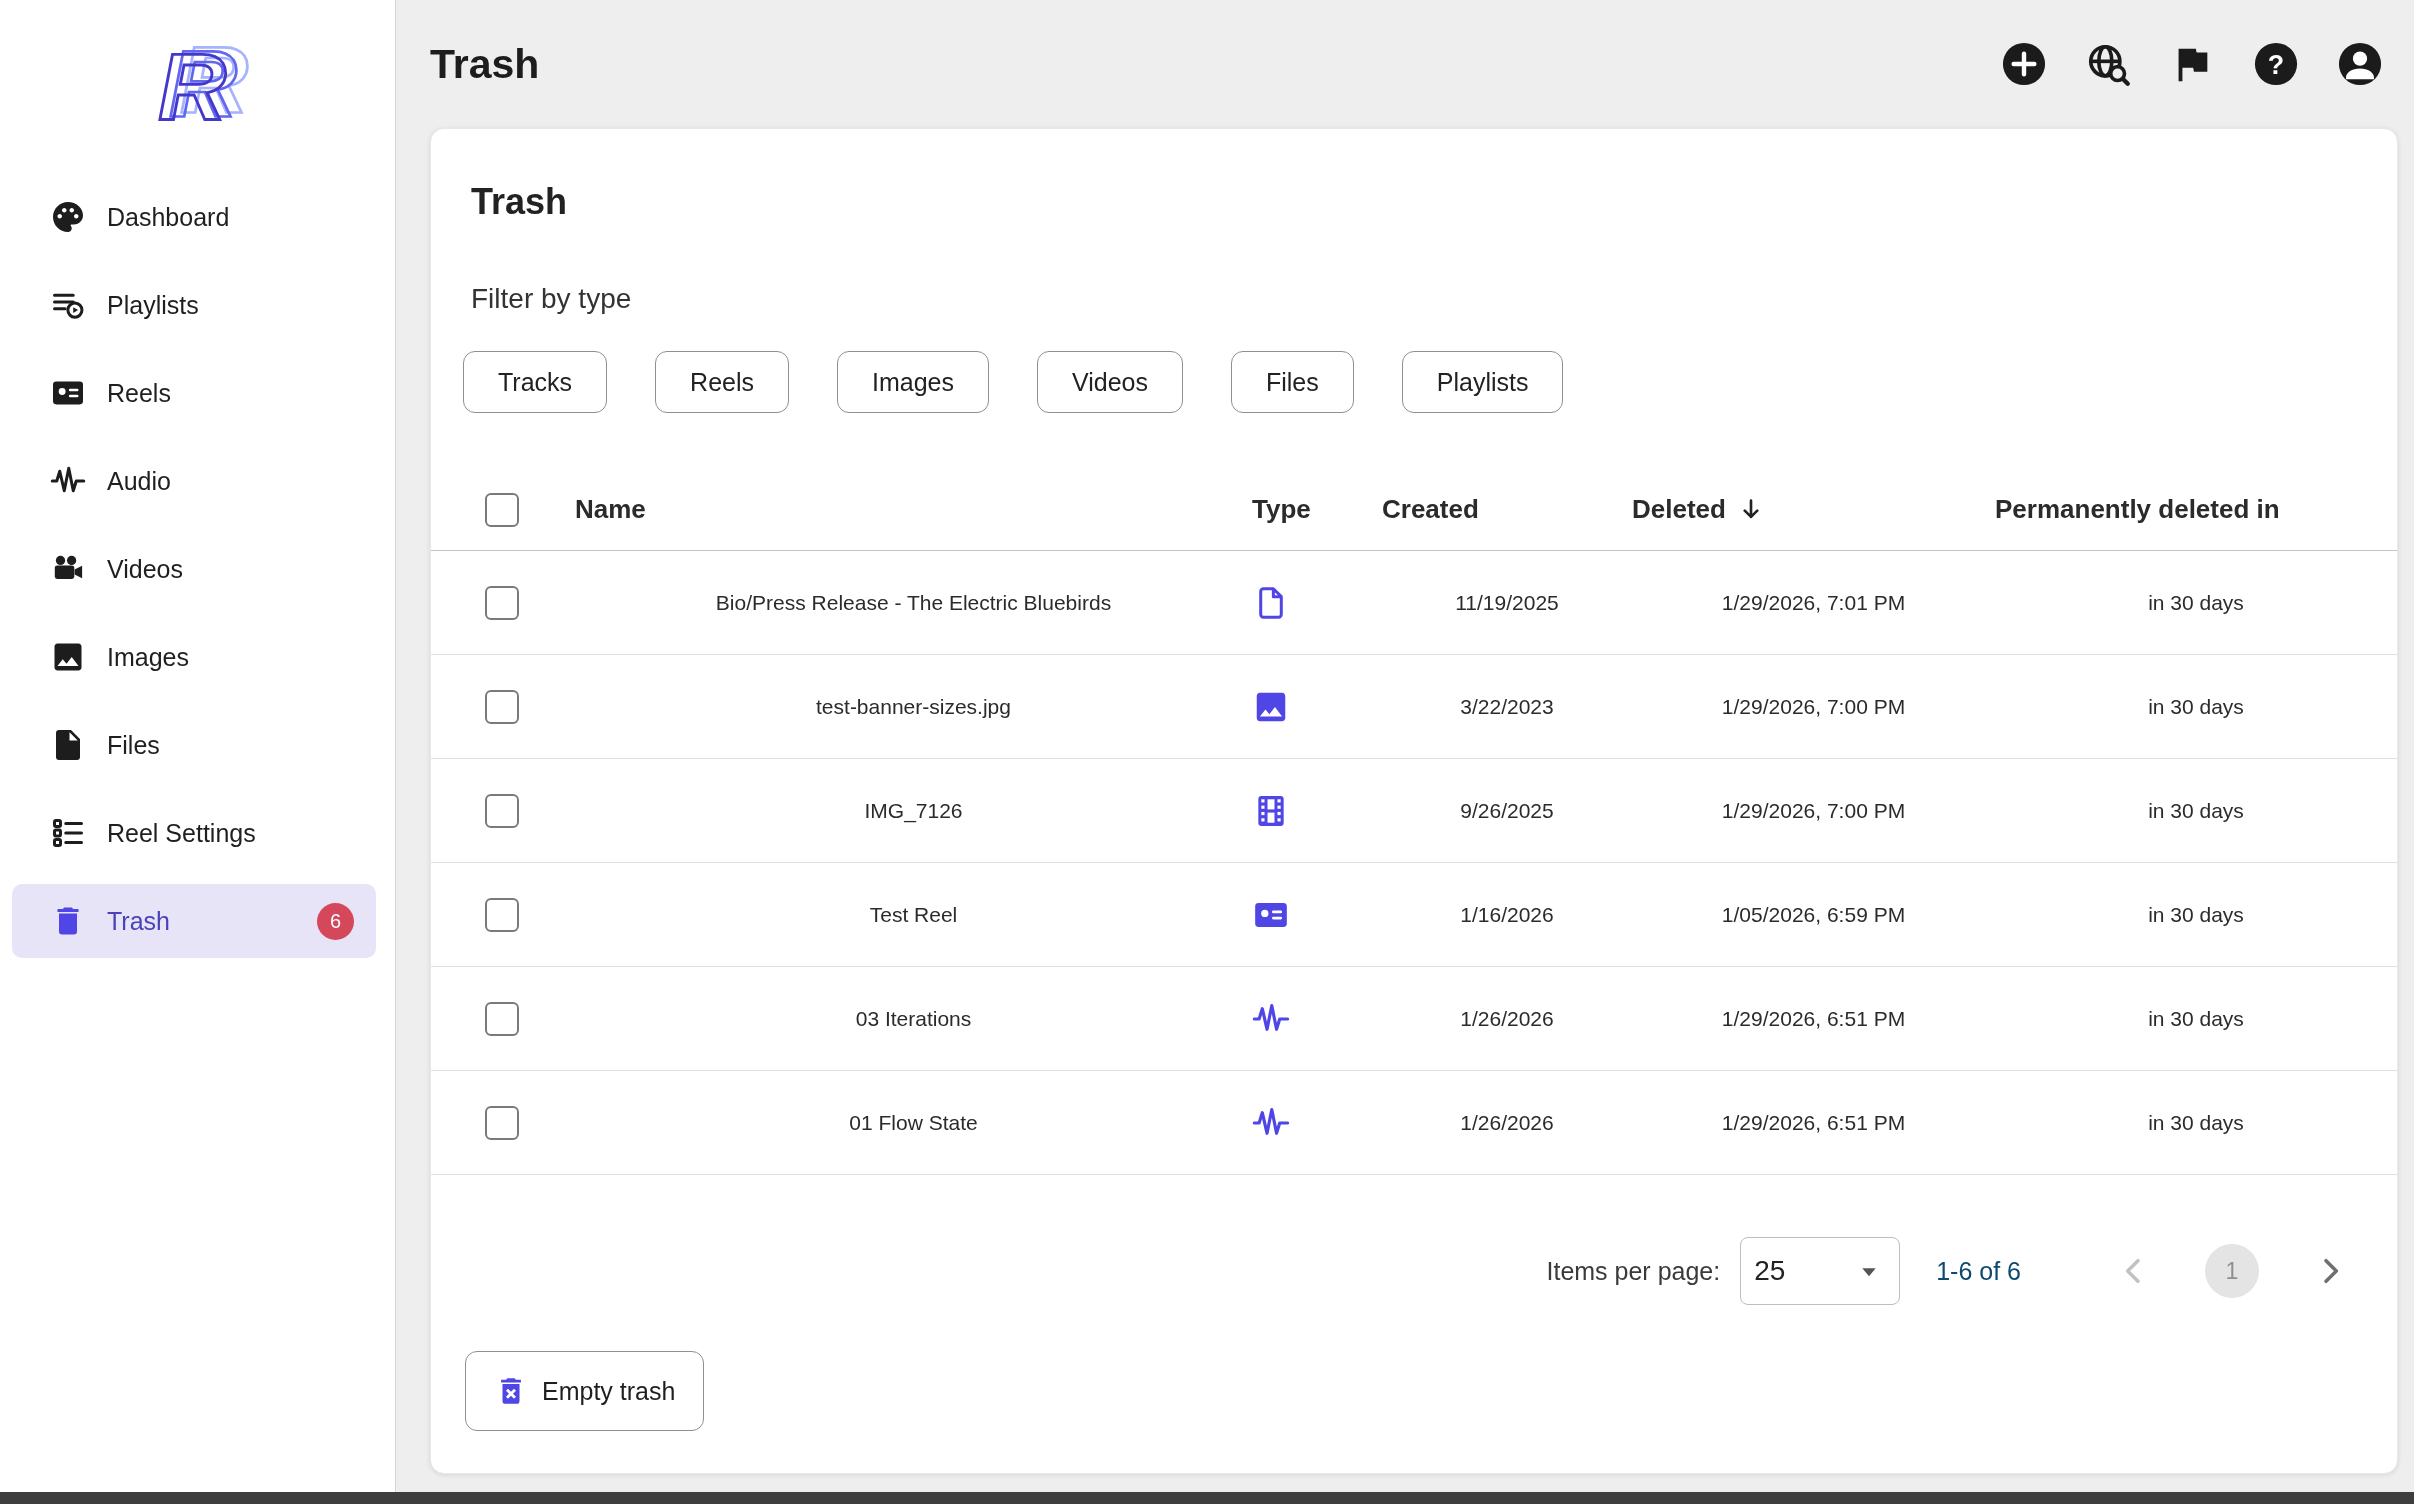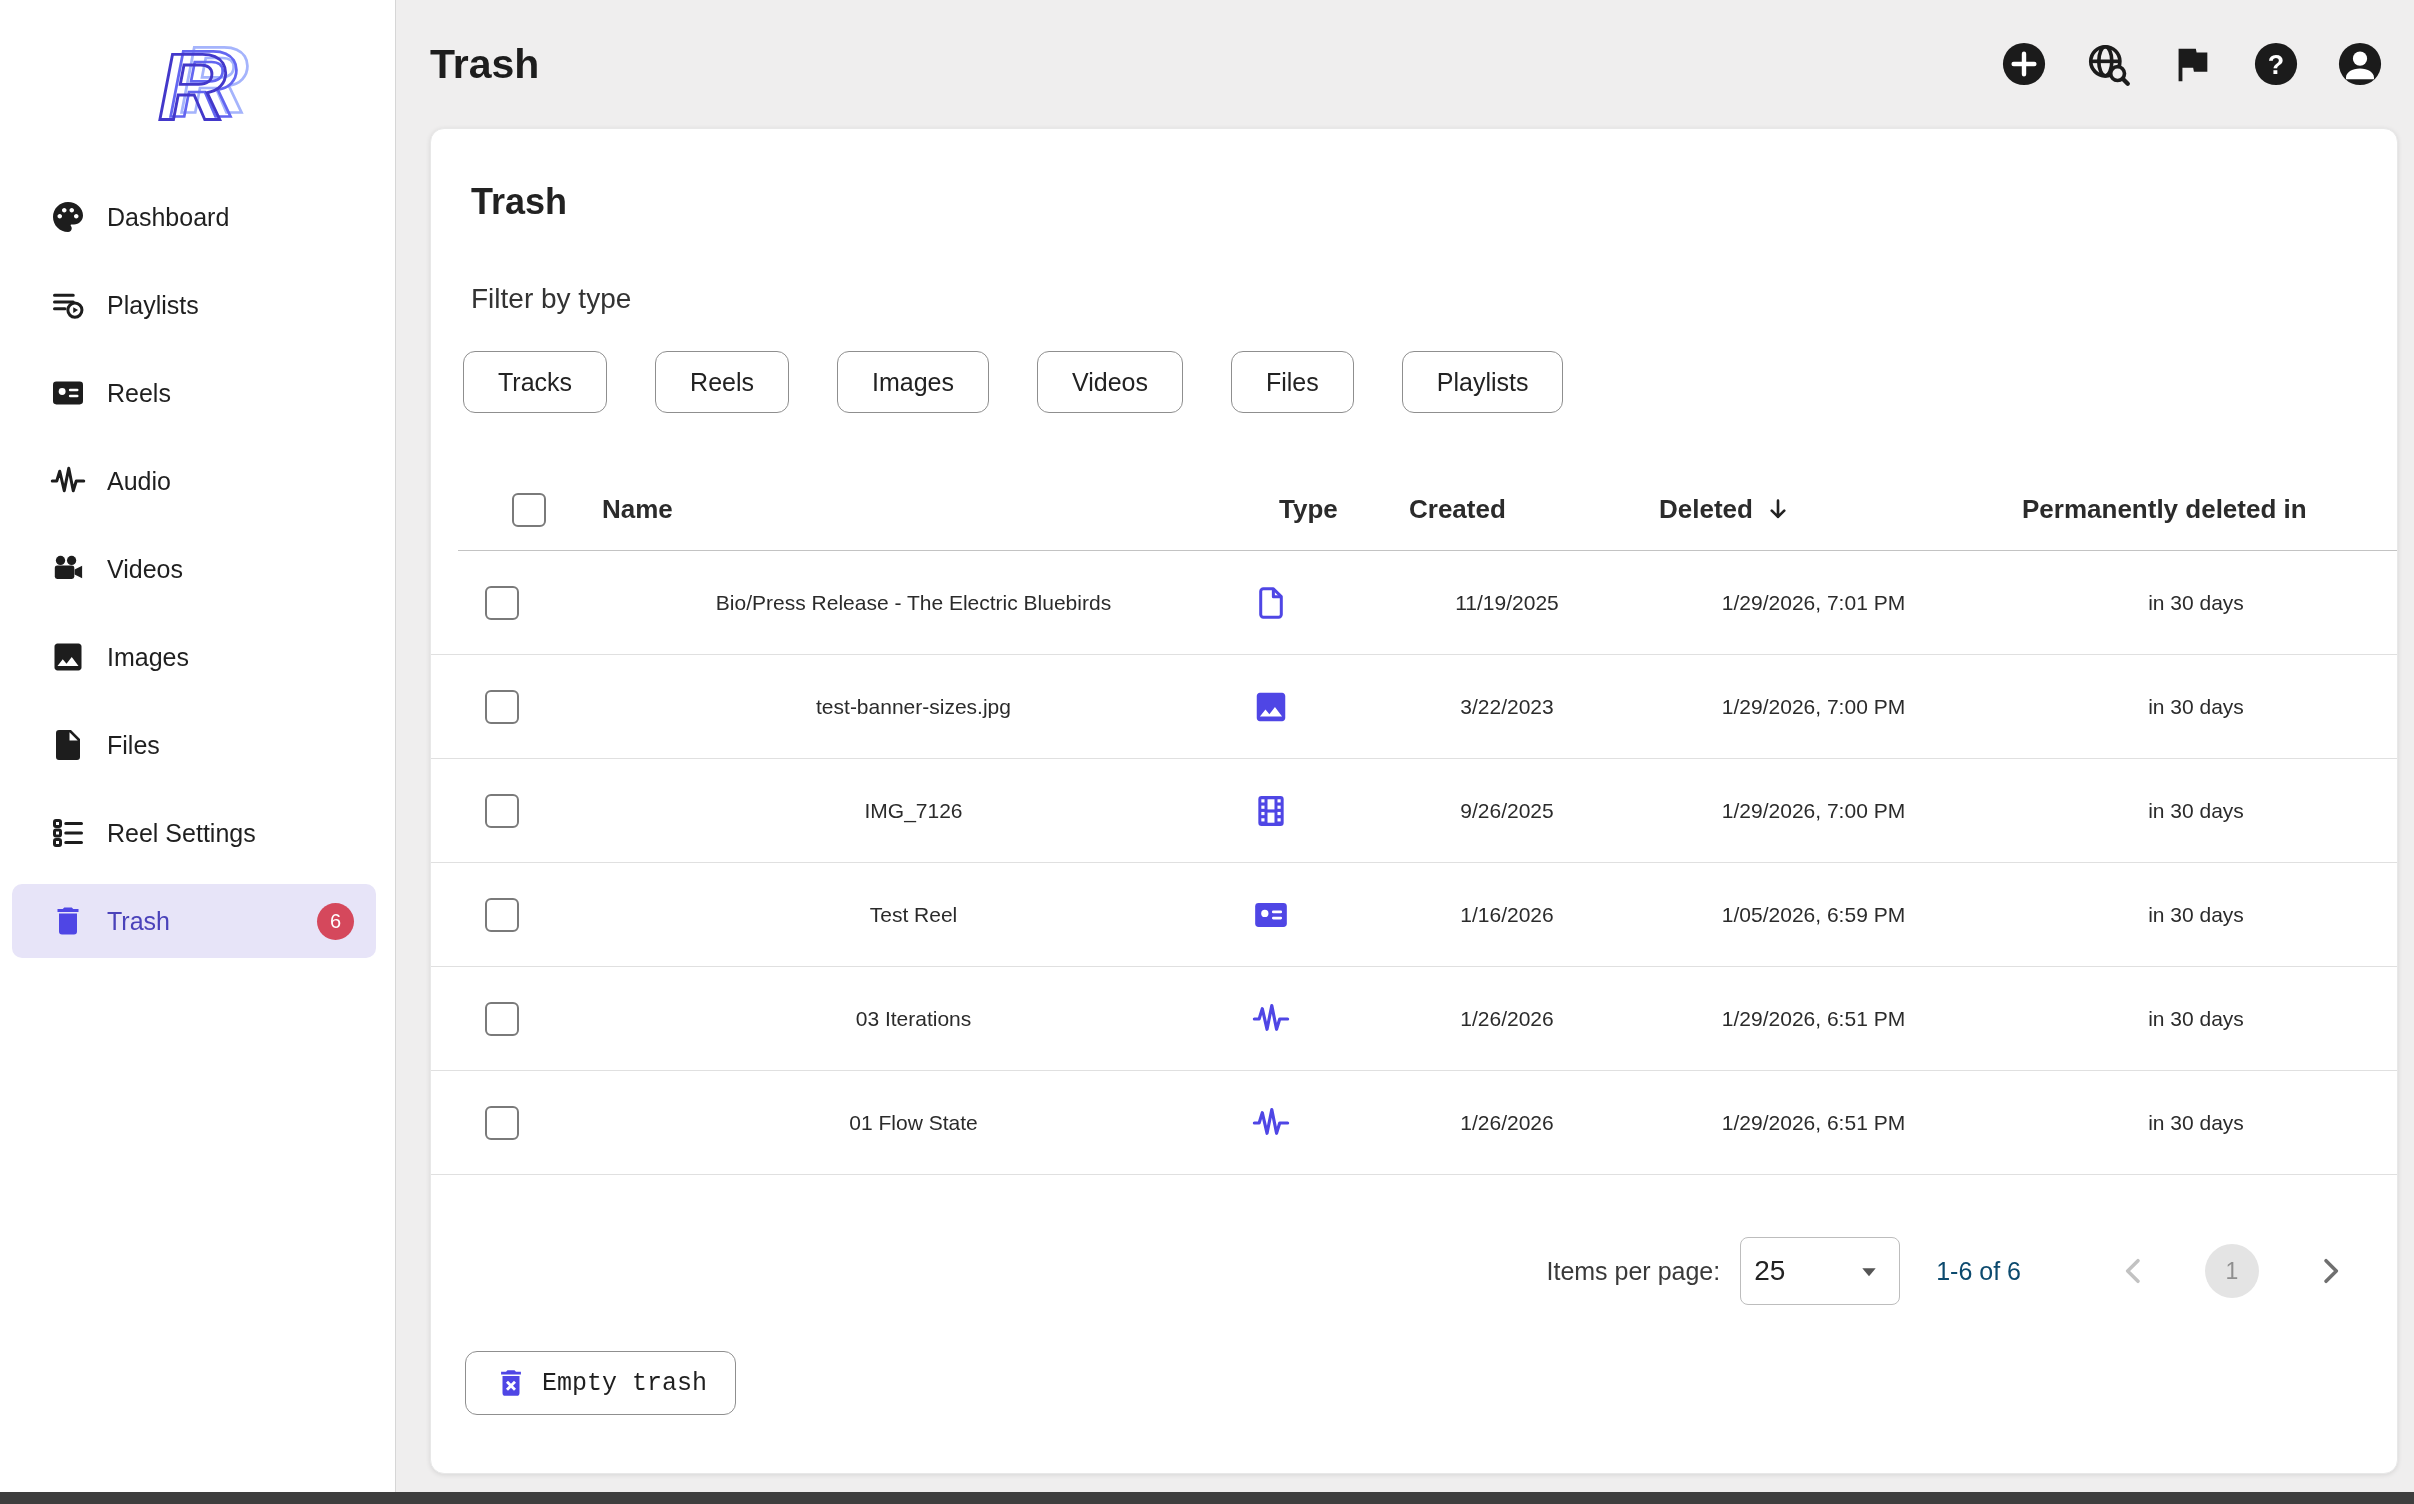--- a/index.html
+++ b/index.html
@@ -60,21 +60,21 @@
     font-size:25px; color:#222; display:flex; align-items:center; cursor:pointer;
     font-family: inherit;
   }
 
   
   .table { margin-top:56px; }
   .trow {
     display:grid; grid-template-columns: 144px 677px 130px 250px 363px 1fr;
     align-items:center; height:104px; border-bottom:1px solid #e0e0e0;
   }
-  .trow.thead { height:82px; border-bottom:1px solid #c3c3c3;margin-left:27px; }
+  .trow.thead { height:82px; border-bottom:1px solid #c3c3c3; }
   .c-check { padding-left:54px; }
   .checkbox {
     width:34px; height:34px; border:2px solid #7a7a7a; border-radius:6px;
     background:#fff; display:block; cursor:pointer;
   }
   .th { font-size:26px; font-weight:700; color:#2b2b2b; }
   .cell { font-size:21px; color:#2b2b2b;text-align:center; }
   .th-sort { display:flex; align-items:center; gap:10px; }
   .th-sort svg { width:30px; height:30px; }
   .type-icon { display:flex; color:#4f46e5; }
@@ -96,24 +96,24 @@
   .pg-prev { margin-left:92px; color:#c2c2c2; }
   .pg-next { margin-left:50px; color:#6f6f6f; }
   .pg-current {
     margin-left:50px; width:54px; height:54px; border-radius:50%;
     background:#e4e4e4; color:#8f8f8f; font-size:23px;
     display:flex; align-items:center; justify-content:center; cursor:pointer;
   }
 
   
   .empty-trash {
-    margin:46px 0 0 34px; height:64px; padding:0 28px;
+    margin:46px 0 0 34px; height:80px; padding:0 28px;
     border:1px solid #8f8f8f; border-radius:12px; background:#fff;
     display:inline-flex; align-items:center; gap:14px;
-    font-size:25px; color:#1f1f1f; cursor:pointer; font-family:Liberation Mono, monospace;
+    font-size:25px; color:#1f1f1f; cursor:pointer; font-family:Liberation Sans, sans-serif;
   }
   .empty-trash svg { width:34px; height:34px; }
 
   .bottom-bar { height:12px; width:100%; background:#3e3e3e; }
 </style>
 </head>
 <body>
 
 <div class="app">
 

